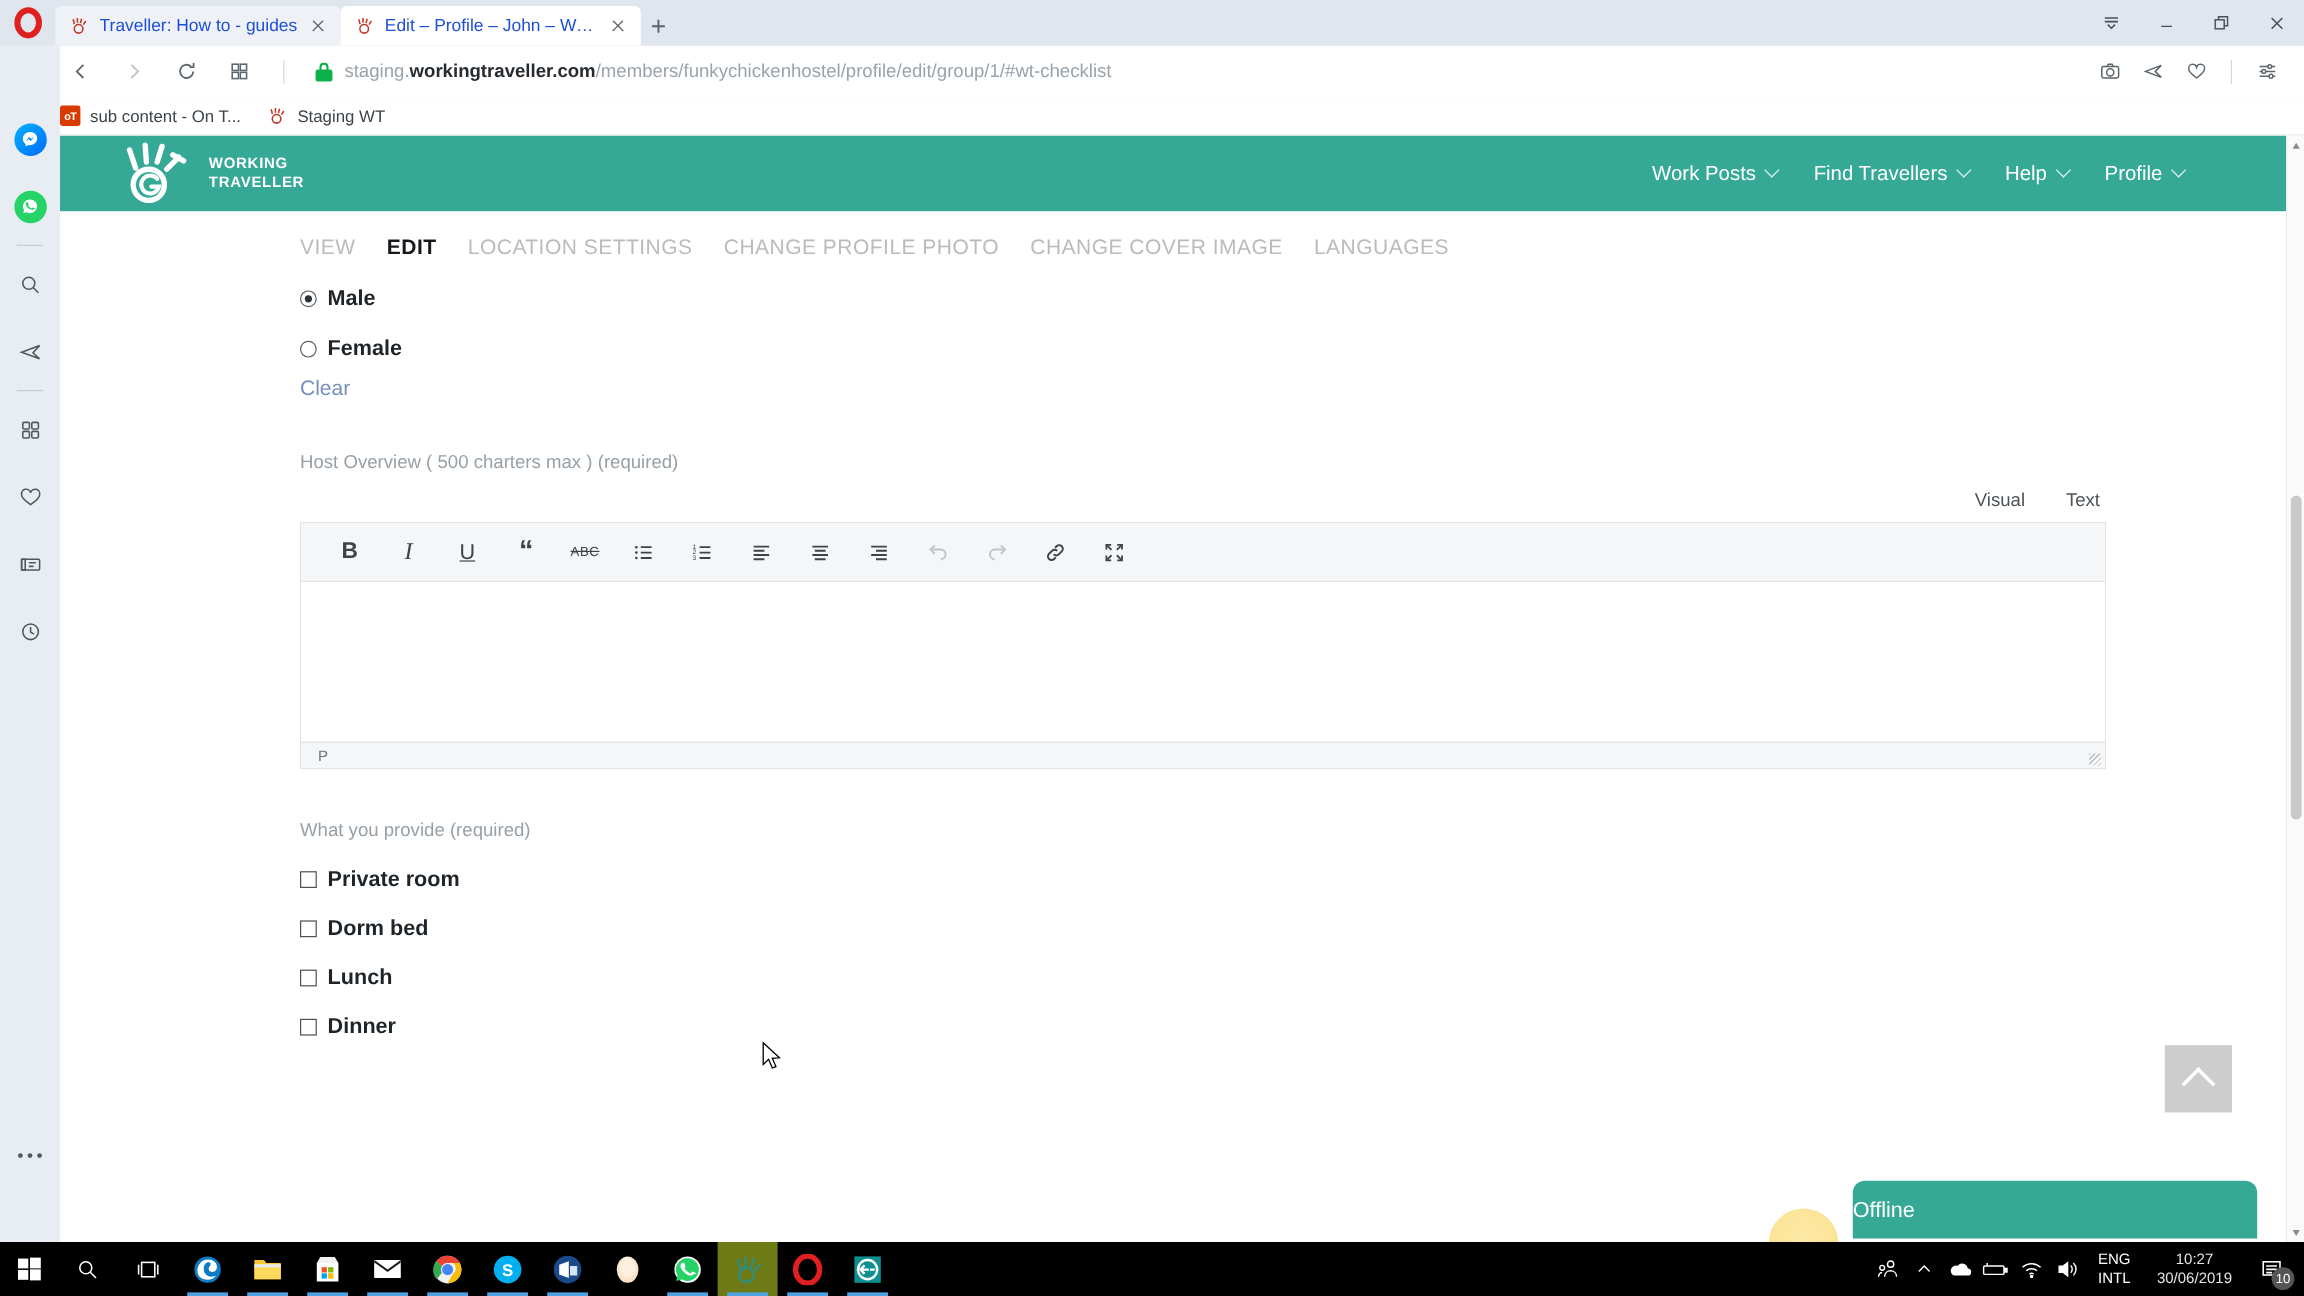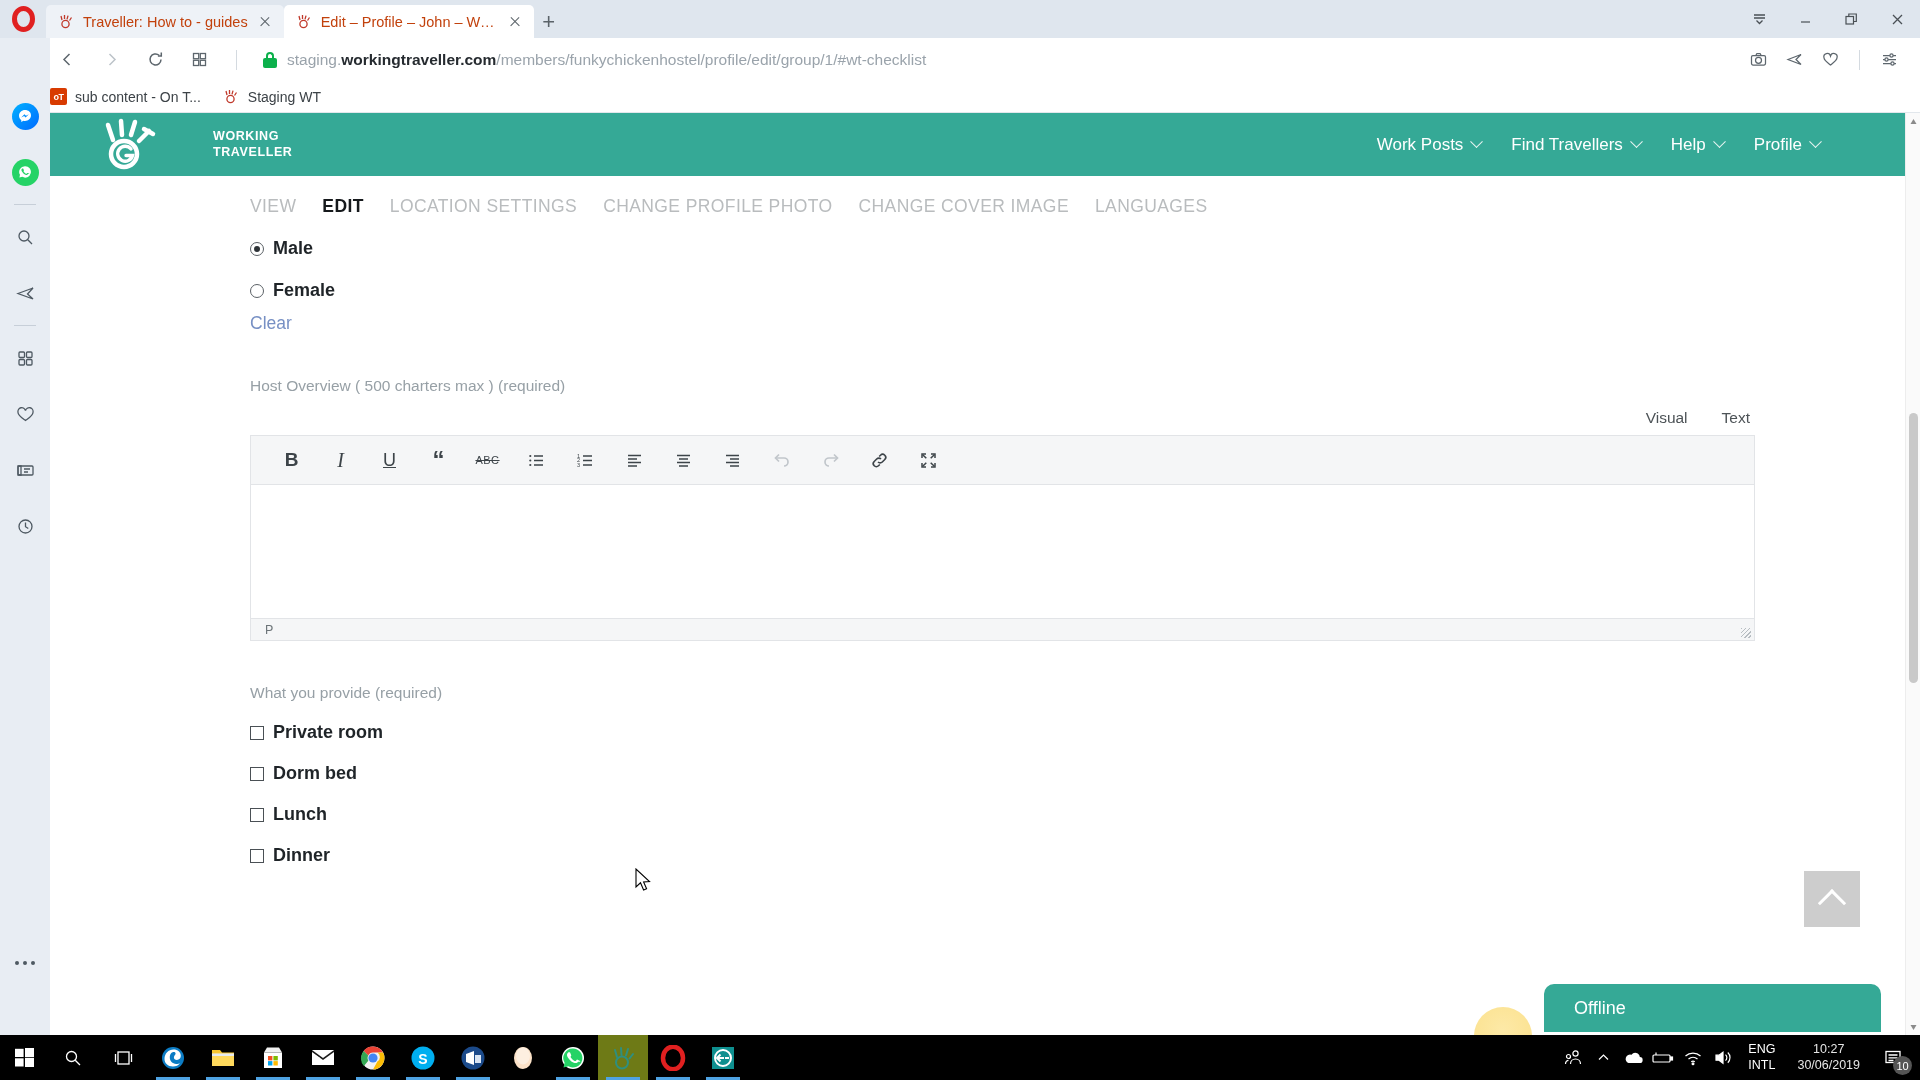--- a/index.html
+++ b/index.html
@@ -20,21 +20,21 @@
   .opera-logo {
     width: 46px; height: 38px; display: flex; align-items: center; justify-content: center;
   }
   .opera-logo .o {
     width: 23px; height: 26px; border: 5px solid #e02020; border-radius: 50%;
   }
   .tabstrip { display: flex; align-items: flex-end; height: 38px; }
   .tab {
     height: 33px; display: flex; align-items: center; gap: 8px;
     padding: 0 10px 0 12px; border-radius: 5px 5px 0 0;
-    font-size: 14.5px; color: #c2410c; max-width: 250px; position: relative;
+    font-size: 14.5px; color: #1d4ed8; max-width: 250px; position: relative;
   }
   .tab.inactive { background: #eef2f7; }
   .tab.active { background: #ffffff; }
   .tab .favicon { width: 17px; height: 17px; flex: 0 0 17px; position: relative; }
   .tab .label {
     white-space: nowrap; overflow: hidden; text-overflow: ellipsis; max-width: 183px;
   }
   .tab .tabclose { width: 18px; height: 18px; position: relative; flex: 0 0 18px; }
   .tab .tabclose::before, .tab .tabclose::after {
     content: ""; position: absolute; left: 3px; top: 8px; width: 12px; height: 1.4px;
@@ -114,21 +114,21 @@
     background: #fff; overflow: hidden;
   }
 
   
   .site-header {
     height: 63px; background: #35a996; display: flex; align-items: center;
     padding: 0 40px 0 50px; justify-content: space-between;
     width: 1855px;
   }
   .brand { display: flex; align-items: center; gap: 14px; }
-  .brandtext { color: #fff; font-size: 12.5px; font-weight: bold; line-height: 1.25; letter-spacing: 0.6px; margin-left: 39px; }
+  .brandtext { color: #fff; font-size: 12.5px; font-weight: bold; line-height: 1.25; letter-spacing: 0.6px; }
   .sitenav { display: flex; align-items: center; gap: 30px; margin-right: 45px; }
   .navitem { display: flex; align-items: center; gap: 9px; color: #fff; font-size: 17px; }
   .chev { width: 9px; height: 9px; border-right: 1.8px solid #e6f4f1; border-bottom: 1.8px solid #e6f4f1; transform: rotate(45deg) translate(-2px,-2px); }
 
   
   .ptabs { display: flex; align-items: center; gap: 26px; padding: 20px 0 0 200px; }
   .ptab { font-size: 17.5px; letter-spacing: 0.4px; color: #b9bcbe; font-weight: 400; }
   .ptab.active { color: #16191c; font-weight: bold; }
 
   .content { padding-left: 200px; padding-right: 165px; }
@@ -178,21 +178,21 @@
 
   
   .totop {
     position: absolute; right: 60px; bottom: 108px; width: 56px; height: 56px;
     background: #cdcdcd; display: flex; align-items: center; justify-content: center;
   }
   .totop .up { width: 20px; height: 20px; border-left: 3px solid #fff; border-top: 3px solid #fff; transform: rotate(45deg) translate(3px,3px); }
   .offline {
     position: absolute; right: 39px; bottom: 3px; width: 337px; height: 48px;
     background: #35a996; border-radius: 10px 10px 0 0; display: flex; align-items: center;
-    padding-left: 30px; color: #fff; font-size: 18px;
+    color: #fff; font-size: 18px;
   }
   .sunblob {
     position: absolute; right: 388px; bottom: -30px; width: 58px; height: 58px;
     border-radius: 50%; background: radial-gradient(circle at 50% 40%, #fde9a7, #fbe08a);
   }
 
   
   .pscroll {
     position: absolute; right: 0; top: 113px; bottom: 0; width: 15px;
     background: #fafafa; border-left: 1px solid #ededed;

